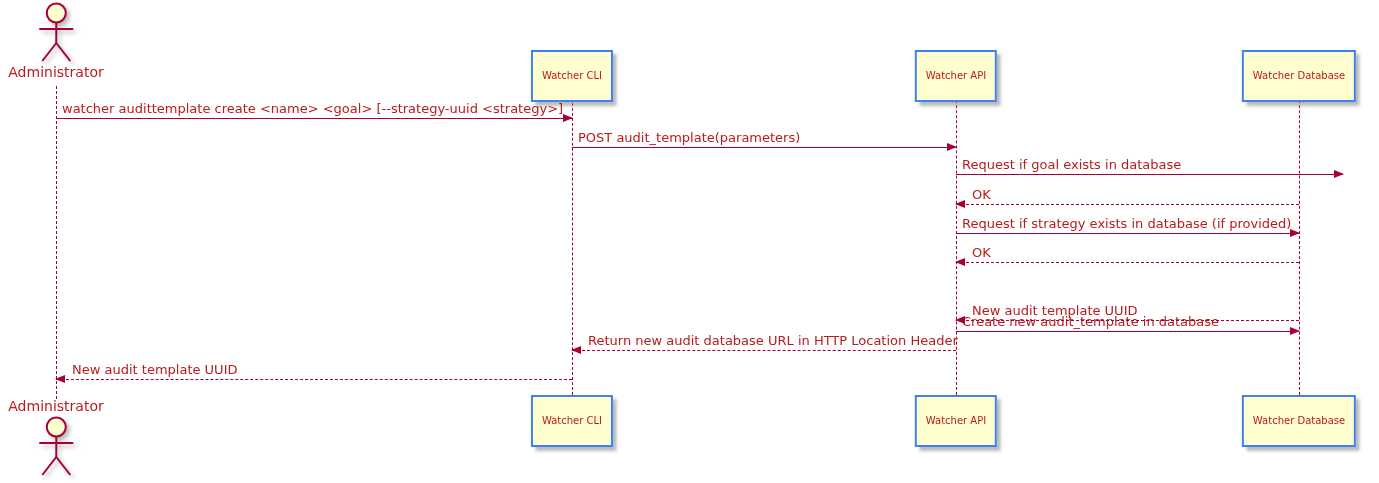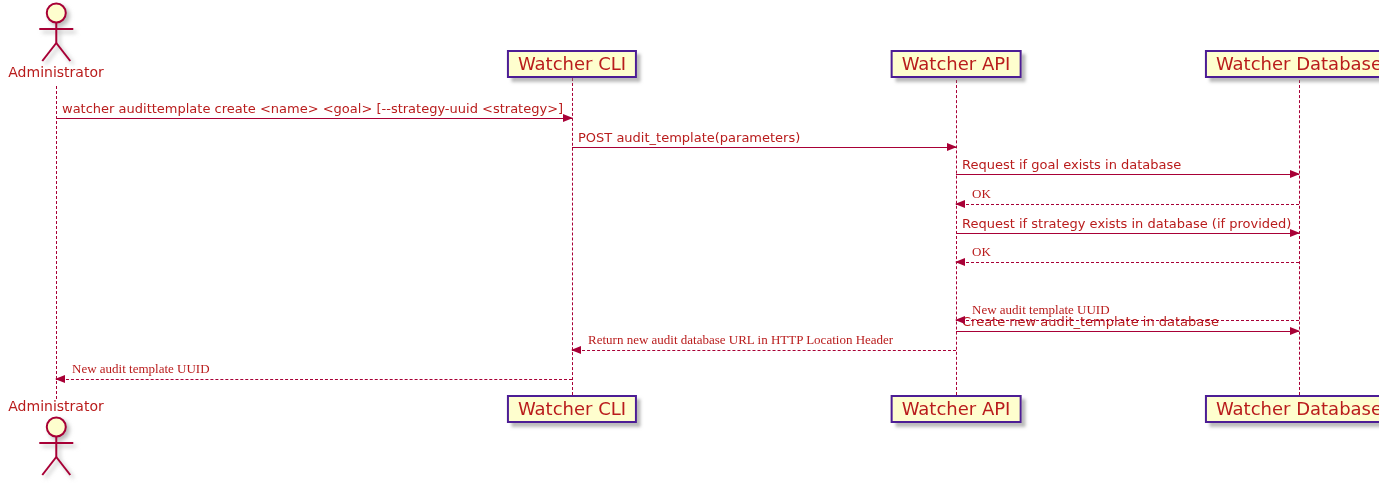--- a/index.html
+++ b/index.html
@@ -4,36 +4,36 @@
 <style>
   html,body{margin:0;padding:0;background:#ffffff;}
   .canvas{
     position:relative;width:1379px;height:483px;background:#ffffff;
     font-family:"DejaVu Sans","Liberation Sans",sans-serif;color:#b91c1c;
     overflow:hidden;
   }
   
   .participant{
     position:absolute;transform:translateX(-50%);
-    background:#FEFECE;border:2px solid #4c1d95;
-    padding:4px 9px;font-size:18px;line-height:16px;white-space:nowrap;
+    background:#FEFECE;border:2px solid #3b82f6;
+    padding:16px 9px;font-size:10px;line-height:16px;white-space:nowrap;
     box-shadow:4px 4px 3px rgba(130,130,130,0.55);
   }
   .row-top{top:50px;}
   .row-bottom{top:395px;}
   
   .lifeline{position:absolute;width:0;border-left:1px dashed #A80036;}
   
   .actor{position:absolute;transform:translateX(-50%);text-align:center;}
   .actor svg{display:block;margin:0 auto;filter:drop-shadow(3px 3px 2px rgba(130,130,130,0.55));}
   .actor-label{font-size:14px;line-height:16px;white-space:nowrap;}
   
   .msg{position:absolute;height:18px;font-size:13px;}
   .msg-label{position:absolute;bottom:3px;left:6px;white-space:nowrap;}
-  .msg.return .msg-label{left:16px;font-family:Liberation Serif, serif;}
+  .msg.return .msg-label{left:16px;}
   .msg-line{position:absolute;left:0;right:0;bottom:0;height:0;border-top:1px solid #A80036;}
   .msg.return .msg-line{border-top-style:dashed;}
   .arr{position:absolute;width:0;height:0;bottom:-3px;border-top:4px solid transparent;border-bottom:4px solid transparent;}
   .arr.right{right:-1px;border-left:10px solid #A80036;}
   .arr.left{left:-1px;border-right:10px solid #A80036;}
 </style>
 </head>
 <body>
 
 <div class="canvas">
@@ -63,21 +63,21 @@
     <div class="msg-line"></div>
     <div class="arr right"></div>
   </div>
 
   <div class="msg" style="left:572px;top:130px;width:384px;text-decoration:underline;">
     <div class="msg-label">POST audit_template(parameters)</div>
     <div class="msg-line"></div>
     <div class="arr right"></div>
   </div>
 
-  <div class="msg" style="left:956px;top:157px;width:343px;">
+  <div class="msg" style="left:956px;top:157px;width:343px;padding-left:44px;">
     <div class="msg-label">Request if goal exists in database</div>
     <div class="msg-line"></div>
     <div class="arr right"></div>
   </div>
 
   <div class="msg return" style="left:956px;top:187px;width:343px;">
     <div class="msg-label">OK</div>
     <div class="msg-line"></div>
     <div class="arr left"></div>
   </div>

